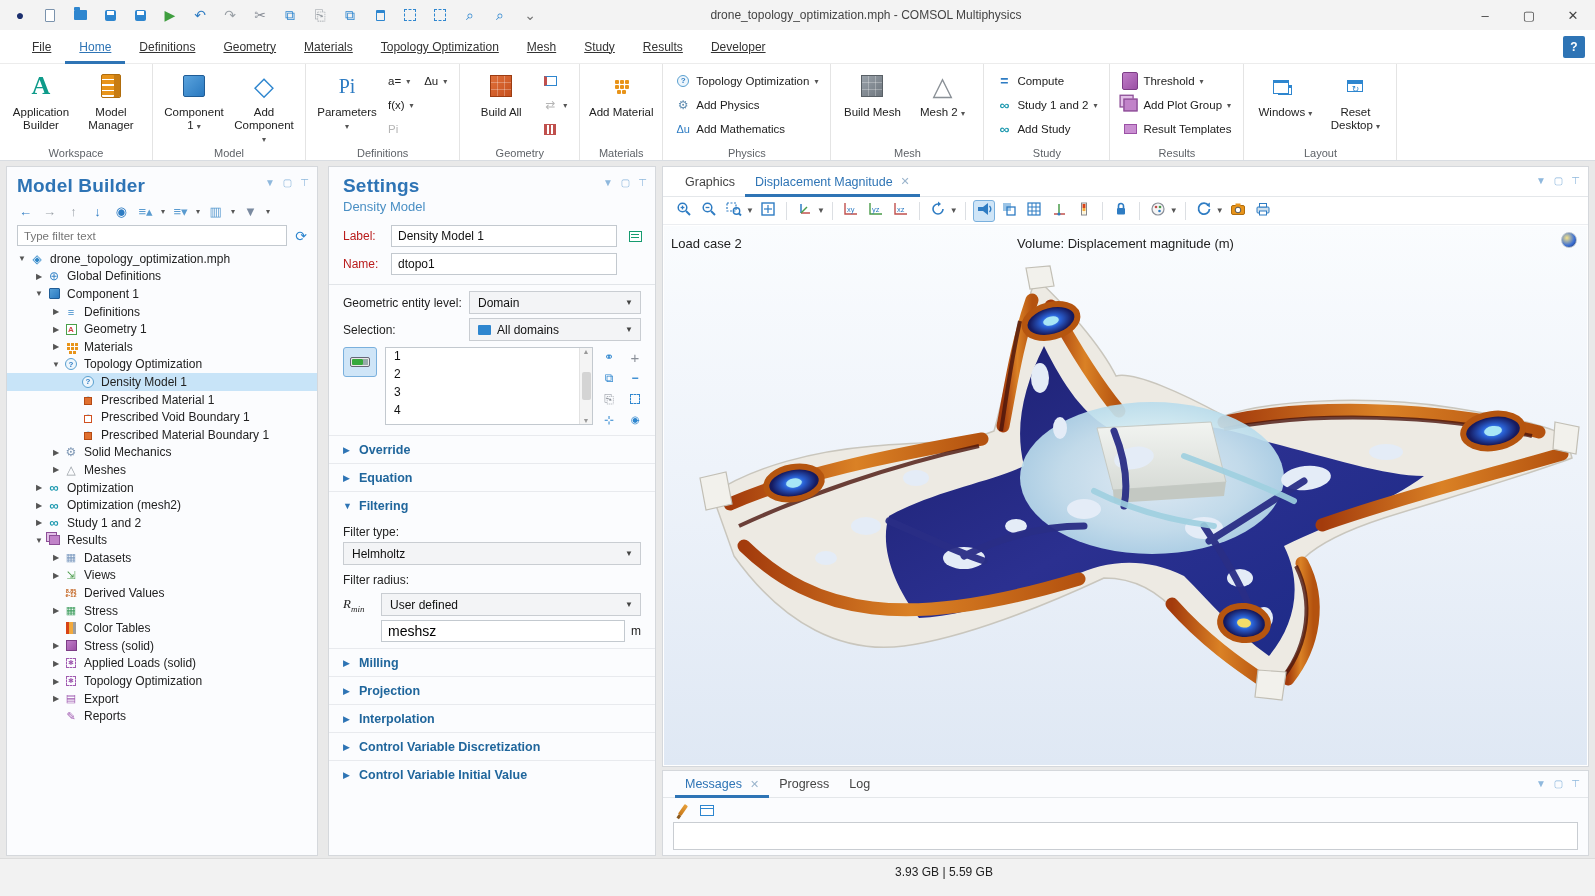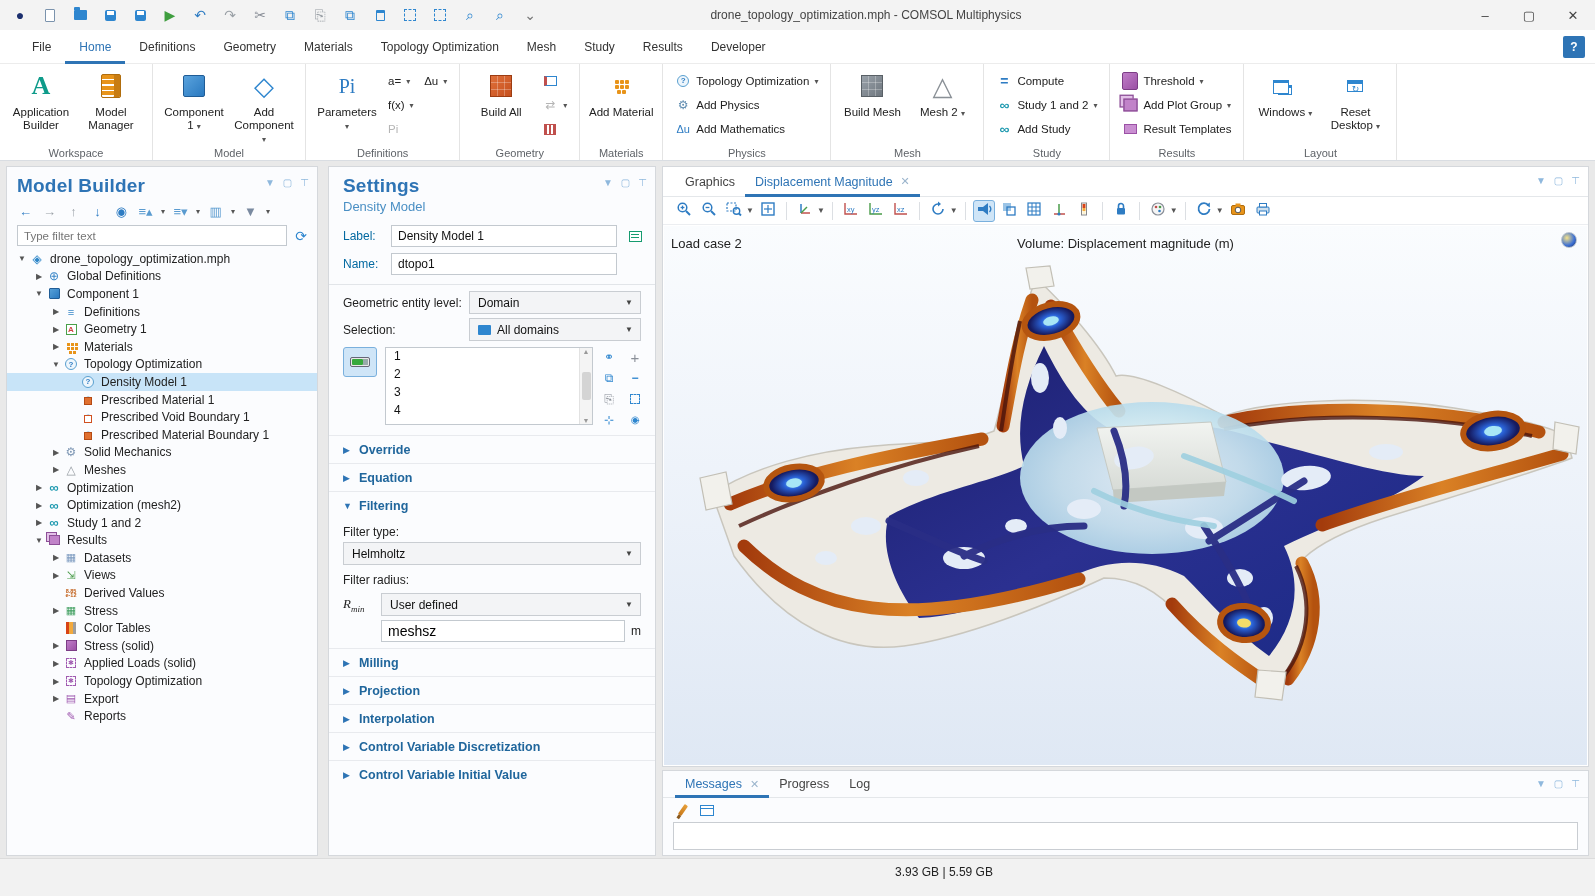--- a/index.html
+++ b/index.html
@@ -10,21 +10,21 @@
   
   #titlebar { left:0; top:0; width:1595px; height:30px; background:#f3f3f3; display:flex; align-items:center; }
   #quick-icons { display:flex; align-items:center; gap:6px; padding-left:8px; }
   .qbtn { width:24px; height:22px; display:flex; align-items:center; justify-content:center; border-radius:3px; }
   #window-title { position:absolute; left:50%; transform:translateX(-28%); font-size:12px; color:#444; white-space:nowrap; }
   #win-controls { position:absolute; right:0; top:0; height:30px; display:flex; }
   .wbtn { width:44px; height:30px; display:flex; align-items:center; justify-content:center; color:#444; font-size:13px; }
 
   
   #menubar { left:0; top:30px; width:1595px; height:34px; background:#ffffff; display:flex; align-items:center; padding-left:18px; border-bottom:1px solid #ececec; }
-  .mtab { padding:0 14px; height:34px; display:flex; align-items:center; color:#333; cursor:default; }
+  .mtab { padding:0 14px; height:34px; display:flex; align-items:center; color:#333; cursor:default;text-decoration:underline; }
   .mtab.active { color:#2e74b5; box-shadow:inset 0 -3px 0 #2e74b5; }
   #help-btn { position:absolute; right:10px; top:36px; width:22px; height:22px; background:#2e74b5; color:#fff; font-weight:bold; display:flex; align-items:center; justify-content:center; border-radius:2px; }
 
   
   #ribbon { left:0; top:64px; width:1595px; height:97px; background:#fff; border-bottom:1px solid #d9dde2; display:flex; }
   .rgroup { position:relative; display:flex; flex-direction:column; padding:2px 8px 15px 8px; border-right:1px solid #e4e4e4; }
   .rgroup-items { display:flex; flex:1; align-items:flex-start; gap:4px; }
   .rgroup-label { position:absolute; bottom:1px; left:0; right:0; text-align:center; font-size:11px; color:#5f6368; }
   .bigbtn { width:66px; height:76px; display:flex; flex-direction:column; align-items:center; justify-content:flex-start; padding-top:4px; border-radius:3px; text-align:center; }
   .bigbtn .bicon { height:32px; display:flex; align-items:center; justify-content:center; }
@@ -103,21 +103,21 @@
   .t-stress { width:11px; height:11px; background:linear-gradient(135deg,#c07ec8,#9b51a5); border:1px solid #7c3d86; }
   .t-dashpurple { width:10px; height:10px; border:1.2px dashed #a05ab0; color:#a05ab0; font-size:7px; display:flex; align-items:center; justify-content:center; }
   .t-export { color:#a05ab0; }
   .t-reports { color:#a05ab0; font-size:11px; }
 
   
   #settings { left:328px; top:166px; width:328px; height:690px; }
   #settings .ptitle { padding:8px 0 0 14px; }
   #settings-sub { color:#4a8fc4; font-size:13px; padding:2px 0 8px 14px; }
   .form-row { display:flex; align-items:center; padding:3px 10px 3px 14px; gap:8px; }
-  .form-row label { width:40px; color:#0369a1; }
+  .form-row label { width:40px; color:#b91c1c; }
   .form-row input { flex:1; height:22px; border:1px solid #c3c9cf; padding:0 6px; font-size:12px; font-family:"Liberation Sans",sans-serif; color:#111; }
   .note-btn { width:20px; height:20px; display:flex; align-items:center; justify-content:center; }
   .g-note { width:13px; height:11px; border:1.5px solid #169b6f; background:#fff; position:relative; }
   .g-note::before { content:""; position:absolute; left:1px; top:2px; width:8px; height:1.5px; background:#169b6f; box-shadow:0 3px #169b6f; }
   .divider { height:1px; background:#e2e5e9; margin:6px 0; }
   .sec { display:flex; align-items:center; gap:8px; height:28px; padding-left:14px; border-top:1px solid #e8eaee; }
   .sec .schev { color:#2e74b5; font-size:9px; width:8px; }
   .sec .stitle { color:#20669c; font-weight:bold; font-size:12.5px; }
   .set-label { padding:4px 14px 2px 14px; color:#222; }
   .dropdown { height:23px; background:#f3f4f6; border:1px solid #c9cdd2; display:flex; align-items:center; padding:7px 8px; gap:6px; color:#111; position:relative;text-align:center; }

